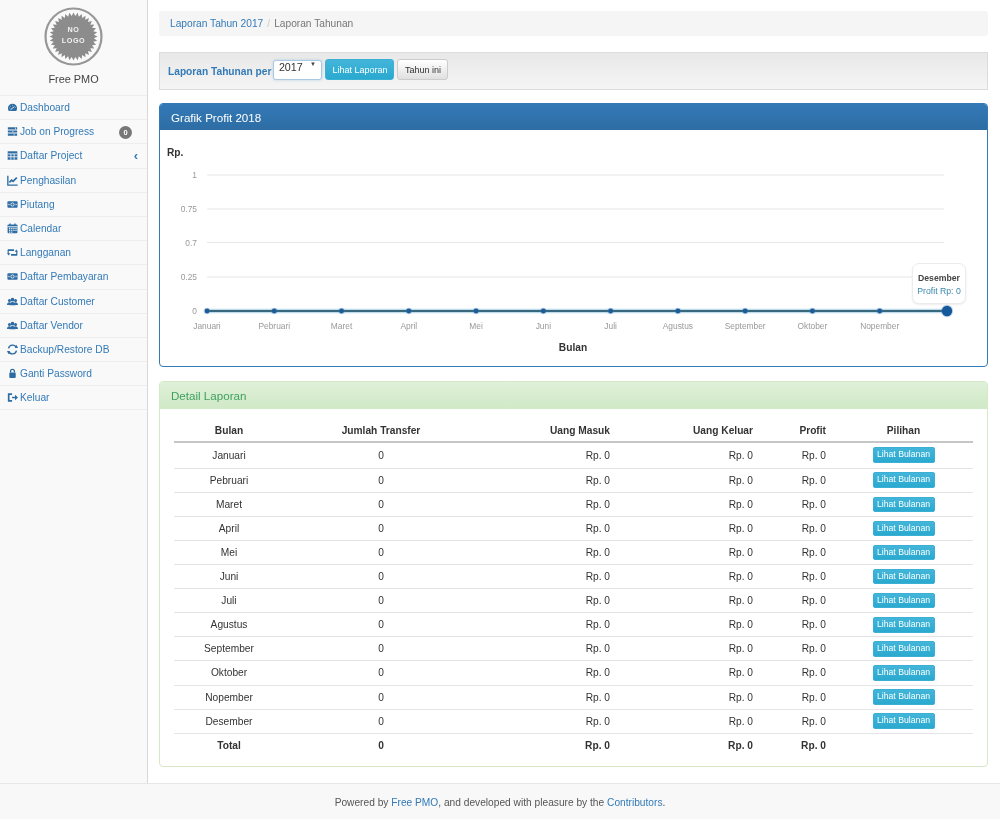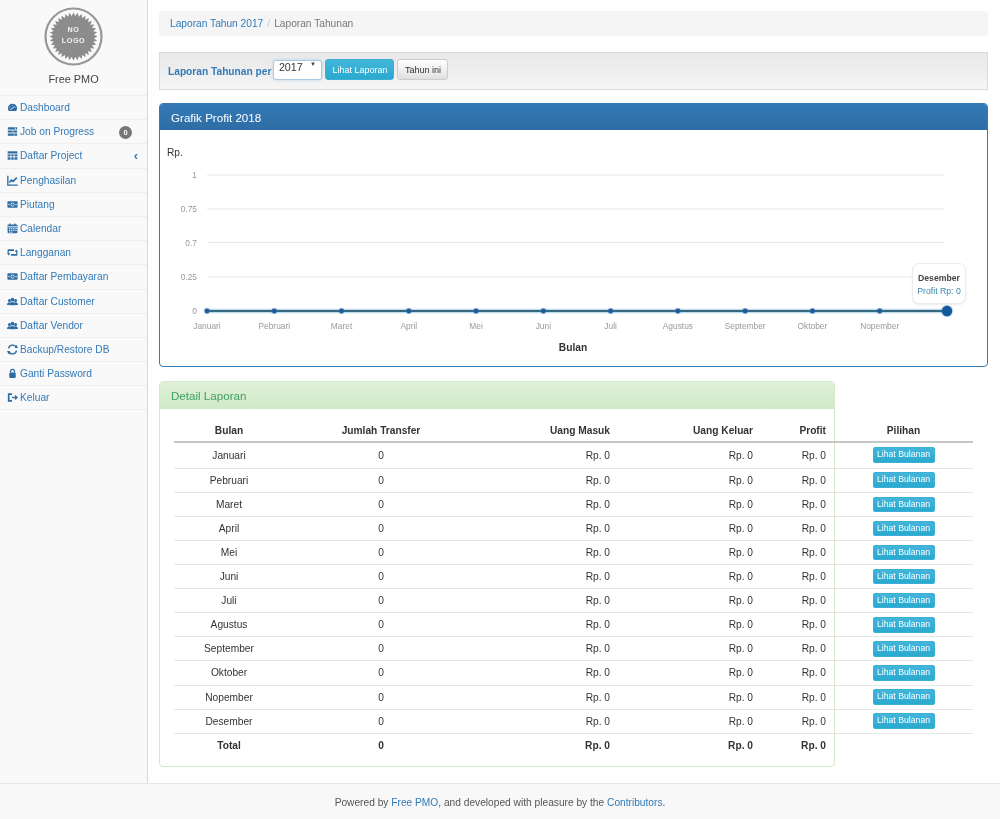--- a/index.html
+++ b/index.html
@@ -28,28 +28,28 @@
 #sel .car { font-size:6px; color:#444; margin-right:1px; }
 .btn { height:21px; border-radius:3px; font-size:9px; display:flex; align-items:center; justify-content:center; white-space:nowrap; }
 #btn-lihat { margin-top:-3px; margin-left:3px; width:69px; background:linear-gradient(#43b5da,#2aa9cf); border:1px solid #3bafd4; color:#fff; }
 #btn-tahun { margin-top:-3px; margin-left:3px; width:51px; background:linear-gradient(#fff,#e0e0e0); border:1px solid #ccc; color:#333; }
 
 
 #p1 { left:159px; top:103px; width:829px; height:263.5px; border:1px solid #337ab7; border-radius:4px; background:#fff; }
 #p1h { height:26px; background:linear-gradient(#337ab7,#2e6da4); border-radius:3px 3px 0 0; color:#fff; display:flex; align-items:center; padding-left:11px; font-size:11.6px; }
 .ylab { position:absolute; width:47px; text-align:right; font-size:8.4px; color:#999; }
 .xlab { position:absolute; width:90px; text-align:center; font-size:8.4px; color:#999; top:321px; }
-#rp { left:167px; top:147px; font-weight:normal; font-size:10.2px; color:#333; }
+#rp { left:167px; top:147px; font-weight:bold; font-size:10.2px; color:#333; }
 #bulan { left:533px; top:342px; width:80px; text-align:center; font-weight:bold; font-size:10.2px; color:#333; }
 #tip { left:912px; top:263px; width:54px; height:41px; white-space:nowrap; background:#fff; border:1px solid #ececec; border-radius:7px; box-shadow:0 1px 2px rgba(0,0,0,.08); text-align:center; font-size:11px; }
 #tip b { display:block; margin-top:8.5px; color:#444; font-size:8.7px; }
 #tip span { color:#3a87ad; font-size:8.7px; display:block; margin-top:3.5px; }
 
 
-#p2 { left:159px; top:381px; width:676px; height:386px; border:1px solid #d6e9c6; border-radius:4px; background:#fff; }
+#p2 { left:159px; top:381px; width:829px; height:386px; border:1px solid #d6e9c6; border-radius:4px; background:#fff; }
 #p2h { height:27px; background:linear-gradient(#dff0d8,#d0e9c6); border-radius:3px 3px 0 0; color:#40a060; display:flex; align-items:center; padding-left:11px; font-size:11.6px; }
 #tbl { left:174px; top:421px; width:799px; border-collapse:collapse; table-layout:fixed; font-size:10.2px; color:#333; }
 #tbl th { font-weight:bold; padding:0 8px; height:20.5px; border-bottom:2px solid #c6c6c6; vertical-align:middle; }
 #tbl td { padding:0 8px; height:24.1px; border-bottom:1px solid #e4e4e4; vertical-align:middle; }
 #tbl tr:last-child td { border-bottom:none; font-weight:bold; }
 #tbl tbody tr:first-child td { height:26.7px; }
 .tc { text-align:center; } .tr { text-align:right; }
 .btn-b { display:inline-block; width:62px; background:linear-gradient(#43b5da,#2aa9cf); border:1px solid #3bafd4; border-radius:2px; color:#fff; font-size:8.7px; line-height:13.5px; text-align:center; white-space:nowrap; }
 
 

